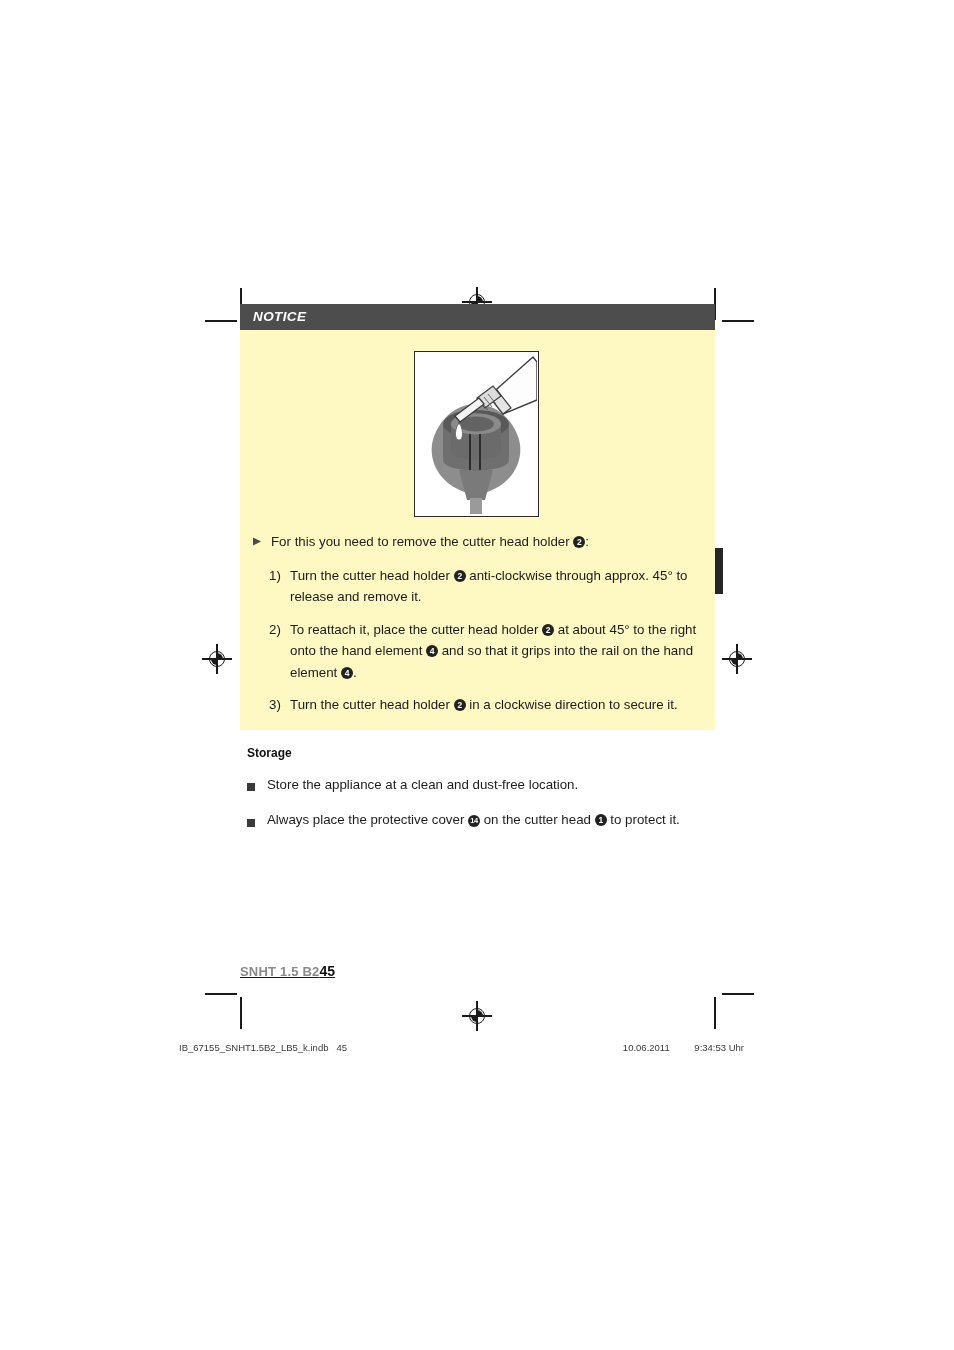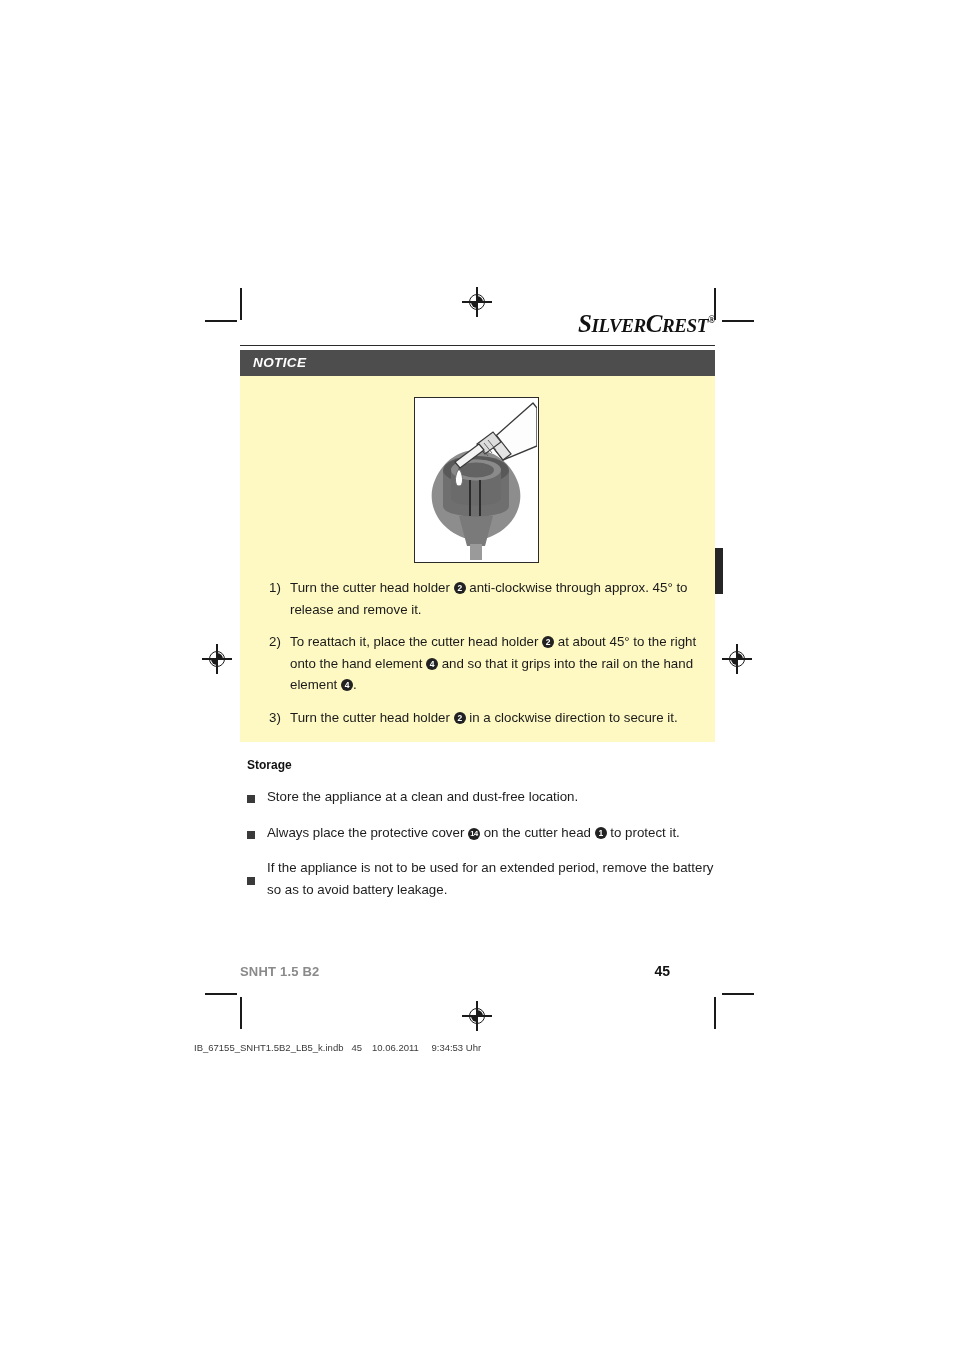--- a/index.html
+++ b/index.html
@@ -161,45 +161,45 @@
   }
   .sq-item .txt { flex: 1 1 auto; }
 
   
   .pg-footer {
     position: absolute;
     left: 240px; top: 963px;
     width: 430px;
     display: flex;
     align-items: baseline;
-    justify-content: space-between;
+    text-decoration: underline;
   }
   .pg-footer .model {
     font-size: 13px;
     font-weight: bold;
     color: #8a8a8a;
     letter-spacing: 0.2px;
   }
   .pg-footer .pgnum {
     font-size: 14px;
     font-weight: bold;
     color: #111;
   }
 
   .print-info {
     position: absolute;
-    left: 194px; top: 1042px;
+    left: 179px; top: 1042px;
     width: 565px;
     display: flex;
-    justify-content: flex-start;
+    justify-content: space-between;
     font-size: 9.5px;
     color: #3a3a3a;
     font-family: "Liberation Sans", sans-serif;
   }
-  .print-info .right span { margin-left: 10px; }
+  .print-info .right span { margin-left: 22px; }
 
   
   .lang-tab {
     position: absolute;
     left: 677px; top: 548px;
     width: 46px; height: 46px;
     background: #262626;
     color: #ffffff;
     font-size: 13px;
     line-height: 1.35;
@@ -253,26 +253,20 @@
     <div class="ring"></div>
 </div>
 
 <div class="lang-tab">
   <div>GB</div>
   <div>MT</div>
 </div>
 
 <div class="page">
 
-  <div class="brand-row">
-    <div class="brand-logo">
-      <span>S</span><span class="small">ILVER</span><span>C</span><span class="small">REST</span><span class="reg-mark">®</span>
-    </div>
-    <div class="brand-rule"></div>
-  </div>
 
   <div class="notice">
     <div class="notice-head">NOTICE</div>
 
     <div class="notice-body">
 
 
       <div class="illus-wrap">
         <div class="illus">
           <svg width="122" height="163" viewBox="0 0 122 163">
@@ -302,20 +296,28 @@
             <line x1="69" y1="45" x2="77" y2="55" stroke="#5a5a5a" stroke-width="0.9"></line>
             <line x1="73" y1="42" x2="81" y2="52" stroke="#5a5a5a" stroke-width="0.9"></line>
 
             <path d="M40 64 L64 46 L69 52 L45 70 Z" fill="#f4f4f4" stroke="#3a3a3a" stroke-width="1.2" stroke-linejoin="round"></path>
 
             <path d="M43 72 C 39 80, 40 88, 44 88 C 48 88, 49 80, 45 72 Z" fill="#ffffff" stroke="#6a6a6a" stroke-width="0.9"></path>
           </svg>
         </div>
       </div>
 
+      <div class="arrow-item">
+        <span class="arrow">
+          <svg width="9" height="9" viewBox="0 0 9 9">
+              <polygon points="0,0.5 8,4.5 0,8.5" fill="#4a4a4a"></polygon>
+            </svg>
+        </span>
+        <span class="txt">For this you need to remove the cutter head holder <span class="badge">2</span>:</span>
+      </div>
 
       <div class="numlist">
         <div class="row">
           <span class="num">1)</span>
           <span class="txt">Turn the cutter head holder <span class="badge">2</span> anti-clockwise through approx. 45° to release and remove it.</span>
         </div>
         <div class="row">
           <span class="num">2)</span>
           <span class="txt">To reattach it, place the cutter head holder <span class="badge">2</span> at about 45° to the right onto the hand element <span class="badge">4</span> and so that it grips into the rail on the hand element <span class="badge">4</span>.</span>
         </div>
@@ -334,26 +336,20 @@
         <i></i>
       </span>
     <span class="txt">Store the appliance at a clean and dust-free location.</span>
   </div>
   <div class="sq-item">
     <span class="sq">
         <i></i>
       </span>
     <span class="txt">Always place the protective cover <span class="badge wide">14</span> on the cutter head <span class="badge">1</span> to protect it.</span>
   </div>
-  <div class="sq-item">
-    <span class="sq">
-        <i></i>
-      </span>
-    <span class="txt">If the appliance is not to be used for an extended period, remove the battery so as to avoid battery leakage.</span>
-  </div>
 
 </div>
 
 <div class="pg-footer">
   <span class="model">SNHT 1.5 B2</span>
   <span class="pgnum">45</span>
 </div>
 
 <div class="print-info">
   <span class="left">

